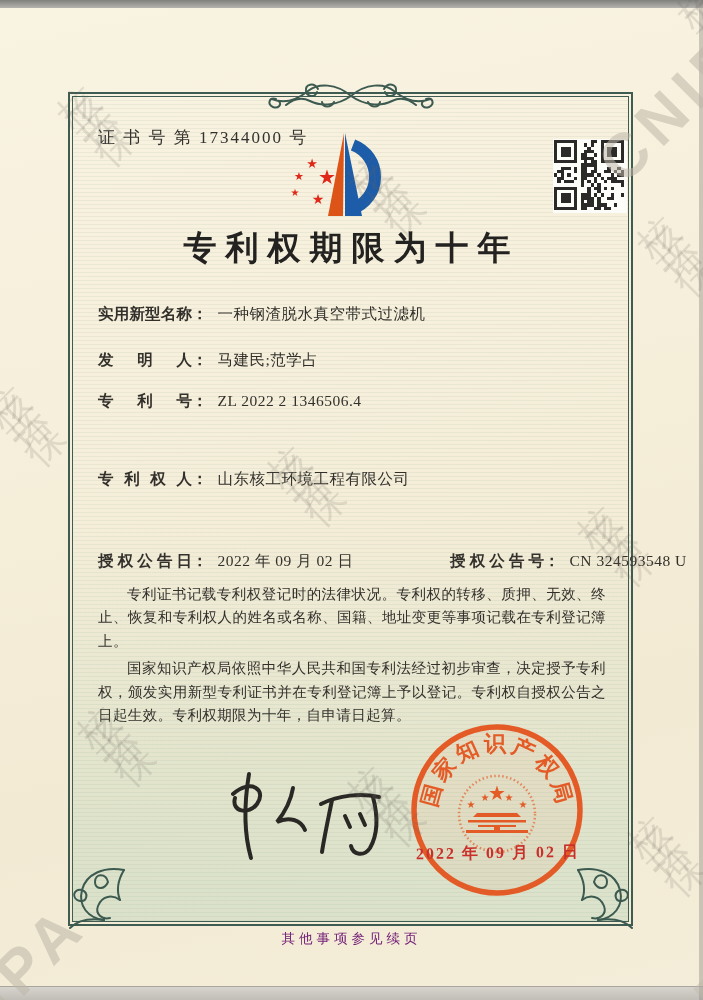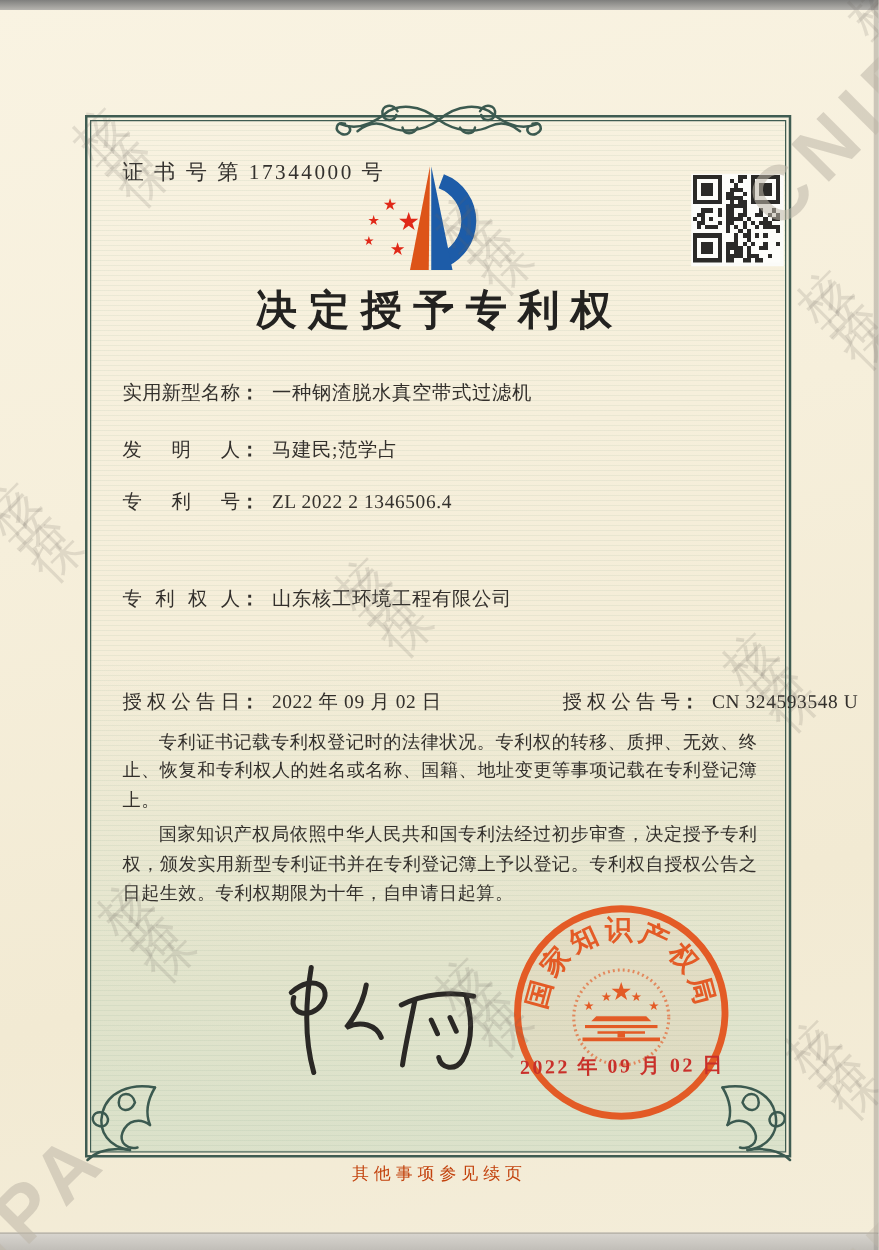--- a/index.html
+++ b/index.html
@@ -34,41 +34,41 @@
   .orn-bl{left:60px;top:858px;}
   .orn-br{left:568px;top:858px;}
 
   .cert-no{position:absolute;left:98px;top:126px;font-size:17px;letter-spacing:2px;color:#33312e;}
   .logo{position:absolute;left:287px;top:130px;width:122px;height:92px;}
   .qr{position:absolute;left:553px;top:139px;width:72px;height:72px;background:#fbfbf8;padding:1px;}
   .title{position:absolute;left:0;top:226px;width:703px;text-align:center;
     font-size:33px;font-weight:700;letter-spacing:9px;color:#232220;margin:0;}
 
   .f-row{position:absolute;left:98px;font-size:15.5px;white-space:nowrap;color:#33302c;}
-  .f-label{display:inline-block;width:94px;text-align:justify;text-align-last:justify;font-weight:400;}
+  .f-label{display:inline-block;width:94px;text-align:justify;text-align-last:justify;font-weight:700;}
   .f-colon{font-weight:600;margin-right:10px;}
   .f-value{letter-spacing:0.5px;}
   .grant-right{position:absolute;left:352px;top:0;}
 
   .paras{position:absolute;left:98px;top:583px;width:508px;}
   .paras p{margin:0 0 4px 0;font-size:14.5px;line-height:1.62;text-indent:2em;
     text-align:justify;letter-spacing:0.4px;color:#33302c;}
 
   .signer{position:absolute;left:113px;top:790px;font-size:16px;letter-spacing:3px;color:#2f2d2a;}
   .signer div{margin-bottom:11px;}
   .signature{position:absolute;left:205px;top:768px;}
 
   .seal{position:absolute;left:409px;top:722px;width:176px;height:176px;opacity:0.93;}
   .seal-date{position:absolute;left:416px;top:843px;font-size:16px;font-weight:600;
     letter-spacing:2px;color:#c9302a;z-index:6;transform:rotate(-0.8deg);white-space:nowrap;}
 
   .page-info{position:absolute;left:0;top:893px;width:703px;text-align:center;
     font-size:13px;letter-spacing:2px;color:#35332f;}
   .footer-note{position:absolute;left:0;top:930px;width:703px;text-align:center;
-    font-size:13.5px;letter-spacing:4px;color:#c2410c;}
+    font-size:13.5px;letter-spacing:4px;color:#701a75;}
 
   
   .wm-layer{position:absolute;inset:0;z-index:50;pointer-events:none;overflow:hidden;}
   .wm{position:absolute;writing-mode:vertical-rl;text-orientation:upright;
     transform:rotate(-45deg);font-size:40px;letter-spacing:18px;
     color:rgba(105,102,96,0.16);font-family:"Liberation Sans","DejaVu Sans",sans-serif;}
   .wm-corner{position:absolute;transform:rotate(-45deg);font-weight:700;font-size:62px;
     letter-spacing:8px;color:rgba(190,183,167,0.55);
     font-family:"Liberation Sans","DejaVu Sans",sans-serif;}
 </style>
@@ -250,21 +250,21 @@
         <rect x="2" y="2" width="3" height="3" fill="#2b2a28"></rect>
         <rect x="14" y="0" width="7" height="7" fill="#2b2a28"></rect>
         <rect x="15" y="1" width="5" height="5" fill="#fdfdfa"></rect>
         <rect x="16" y="2" width="3" height="3" fill="#2b2a28"></rect>
         <rect x="0" y="14" width="7" height="7" fill="#2b2a28"></rect>
         <rect x="1" y="15" width="5" height="5" fill="#fdfdfa"></rect>
         <rect x="2" y="16" width="3" height="3" fill="#2b2a28"></rect>
       </svg>
   </div>
 
-  <h1 class="title">决定授予专利权</h1>
+  <h1 class="title">专利权期限为十年</h1>
 
   <div class="f-row" style="top:304px">
     <span class="f-label">实用新型名称</span><span class="f-colon">：</span><span class="f-value">一种钢渣脱水真空带式过滤机</span>
   </div>
   <div class="f-row" style="top:350px">
     <span class="f-label">发明人</span><span class="f-colon">：</span><span class="f-value">马建民;范学占</span>
   </div>
   <div class="f-row" style="top:391px">
     <span class="f-label">专利号</span><span class="f-colon">：</span><span class="f-value">ZL 2022 2 1346506.4</span>
   </div>

